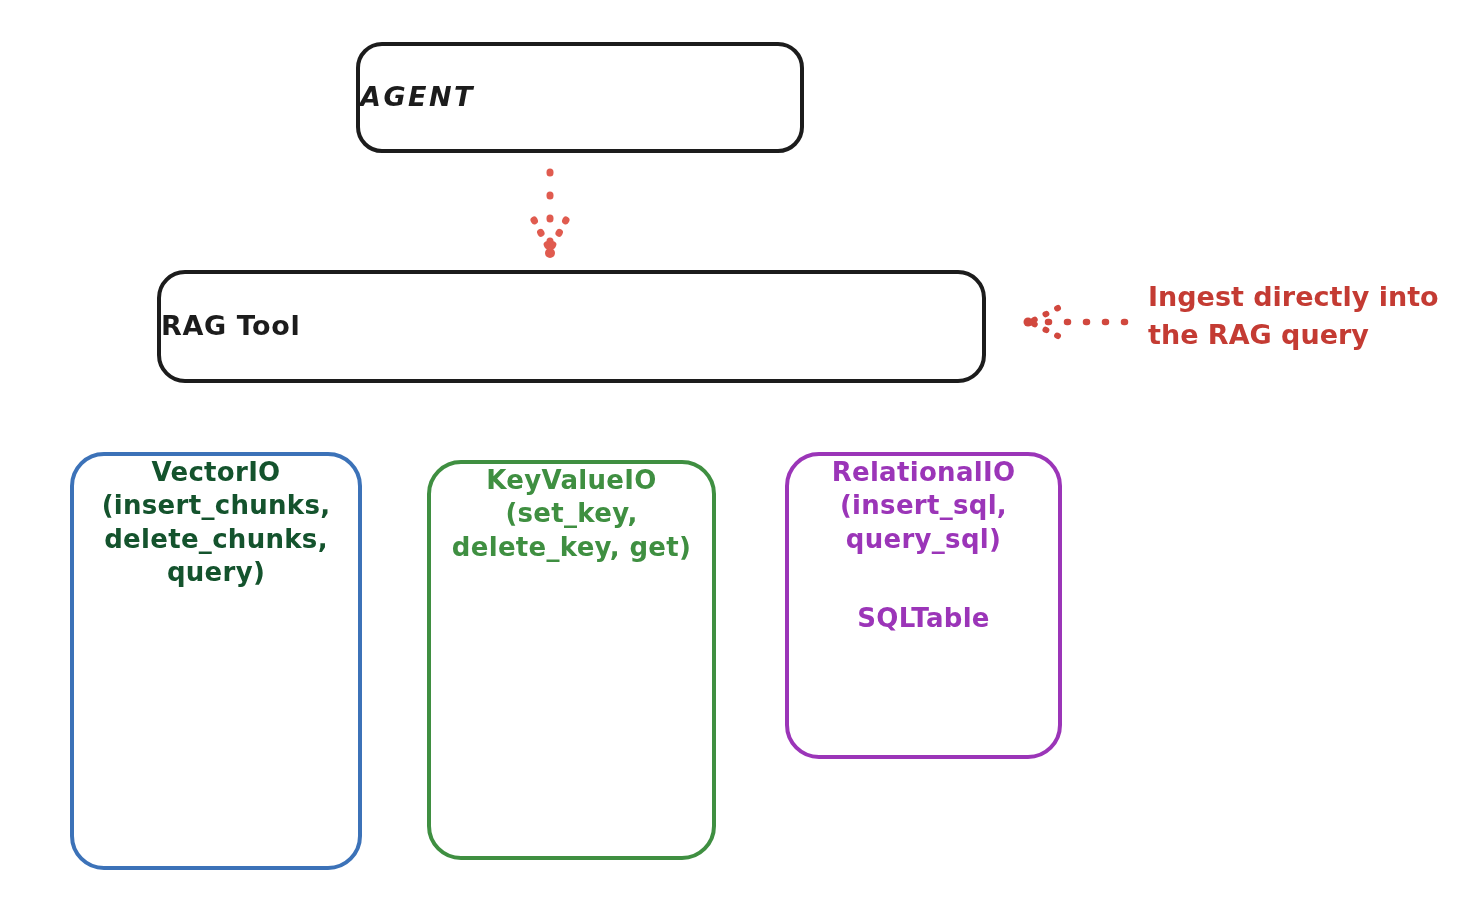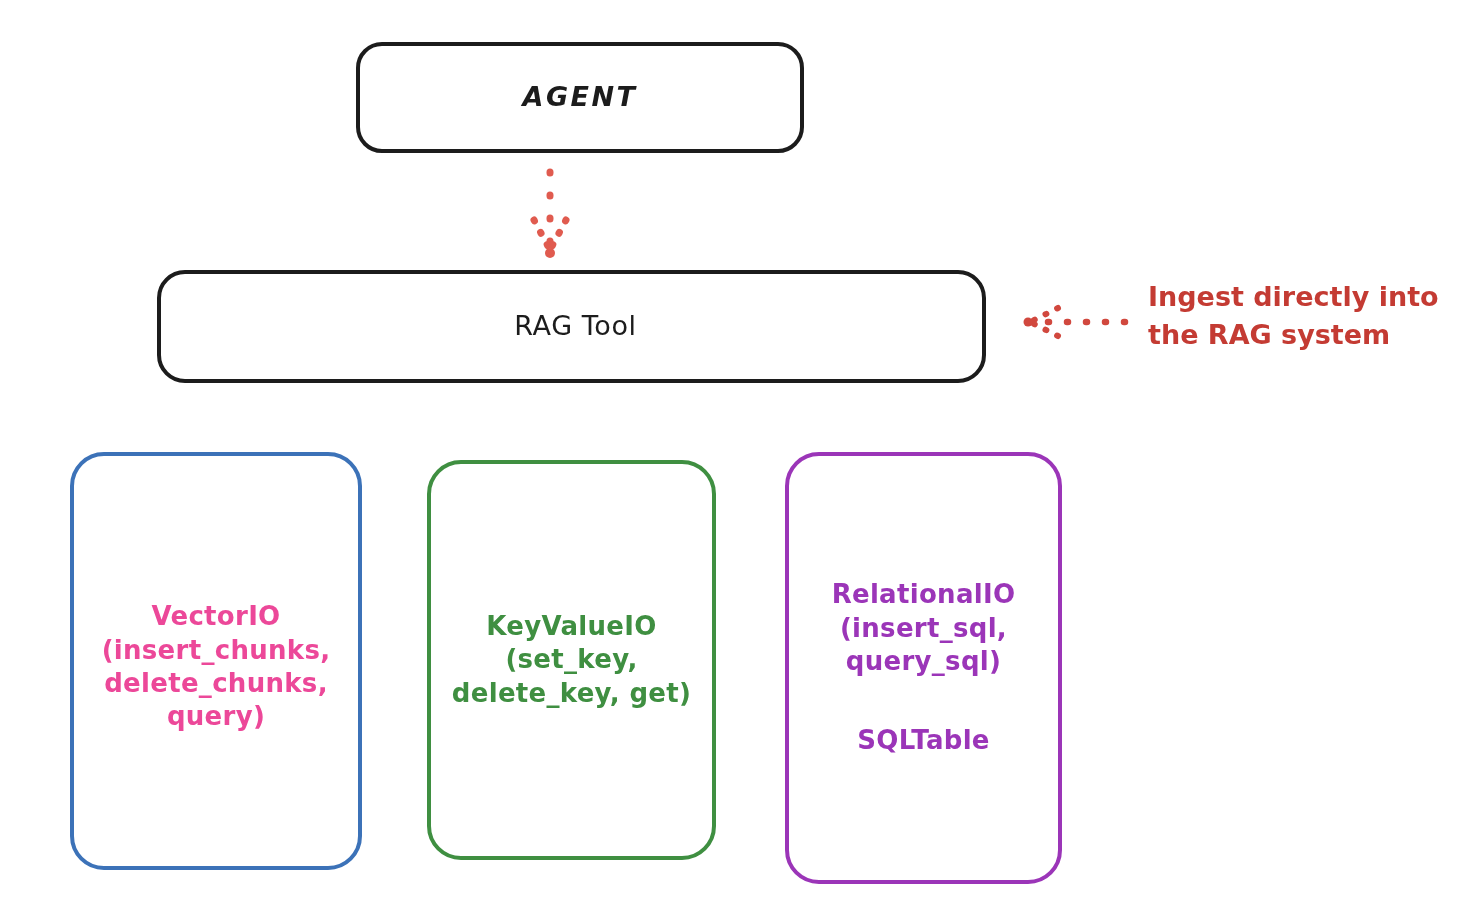--- a/index.html
+++ b/index.html
@@ -21,21 +21,20 @@
     width: 1484px;
     height: 910px;
   }
 
   
   .node {
     position: absolute;
     box-sizing: border-box;
     display: flex;
     align-items: center;
-    justify-content: center;
     text-align: center;
     background: #ffffff;
     line-height: 1.28;
   }
 
   .node-label {
     white-space: pre-line;
     display: block;
   }
 
@@ -62,24 +61,23 @@
     left: 157px;
     top: 270px;
     width: 829px;
     height: 113px;
     border: 4.5px solid #1c1c1c;
     border-radius: 28px;
   }
   #rag-box .node-label {
     font-family: "DejaVu Sans", sans-serif;
     font-size: 27px;
-    font-weight: 400;
+    font-weight: 700;
     letter-spacing: 0.6px;
     color: #1c1c1c;
-    margin-left: 8px;
   }
 
   
   .service-box {
     border-width: 4.5px;
     border-style: solid;
     border-radius: 34px;
     flex-direction: column;
   }
   .service-box .node-label {
@@ -97,37 +95,37 @@
   }
 
   #vectorio-box {
     left: 70px;
     top: 452px;
     width: 292px;
     height: 418px;
     border-color: #3C72B8;
   }
   #vectorio-box .node-label,
-  #vectorio-box .node-sublabel { color: #ec4899; margin-top: 12px; }
+  #vectorio-box .node-sublabel { color: #14532d; }
 
   #keyvalueio-box {
     left: 427px;
     top: 460px;
     width: 289px;
     height: 400px;
     border-color: #3F8F41;
   }
   #keyvalueio-box .node-label,
   #keyvalueio-box .node-sublabel { color: #3F8F41; }
 
   #relationalio-box {
     left: 785px;
     top: 452px;
     width: 277px;
-    height: 432px;
+    height: 307px;
     border-color: #9B35B8;
   }
   #relationalio-box .node-label,
   #relationalio-box .node-sublabel { color: #9B35B8; }
 
   
   #annotation-text {
     position: absolute;
     left: 1148px;
     top: 278px;
@@ -183,13 +181,13 @@
 </div>
 
 <div class="node service-box" id="relationalio-box">
   <span class="node-label">RelationalIO
 (insert_sql,
 query_sql)</span>
   <span class="node-sublabel">SQLTable</span>
 </div>
 
 <div id="annotation-text">Ingest directly into
-the RAG system</div>
+the RAG query</div>
 
 </body></html>

